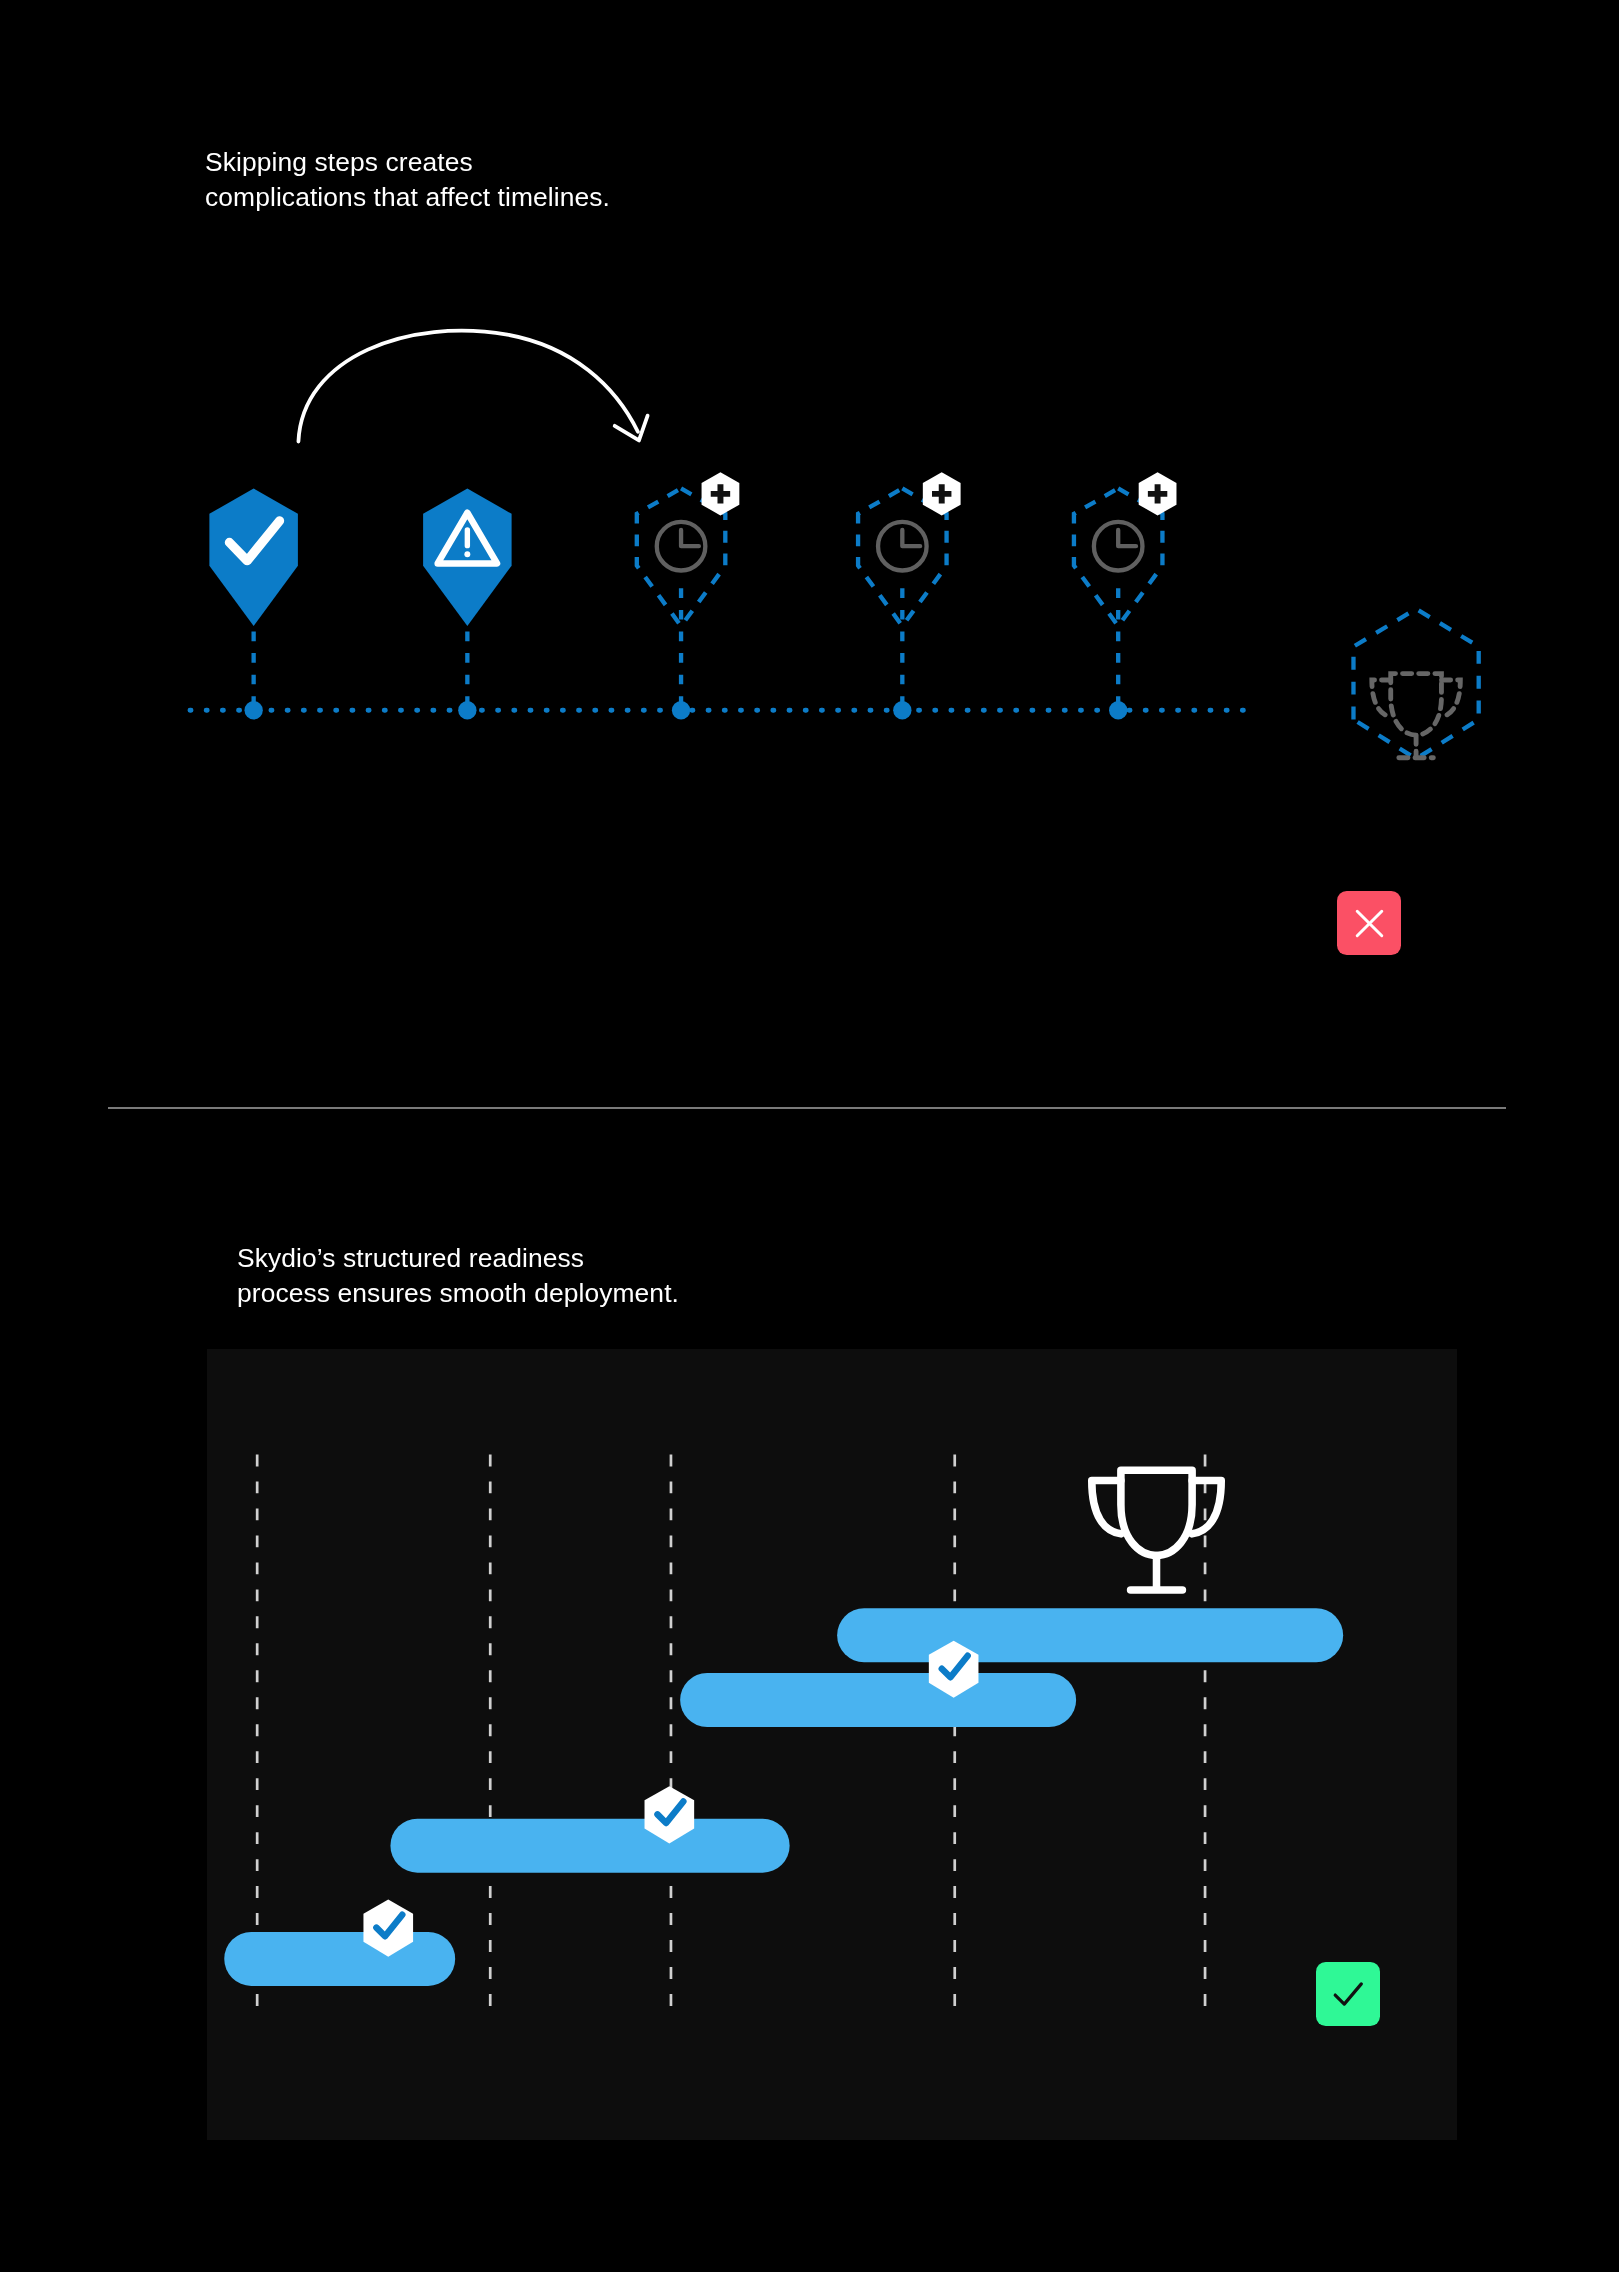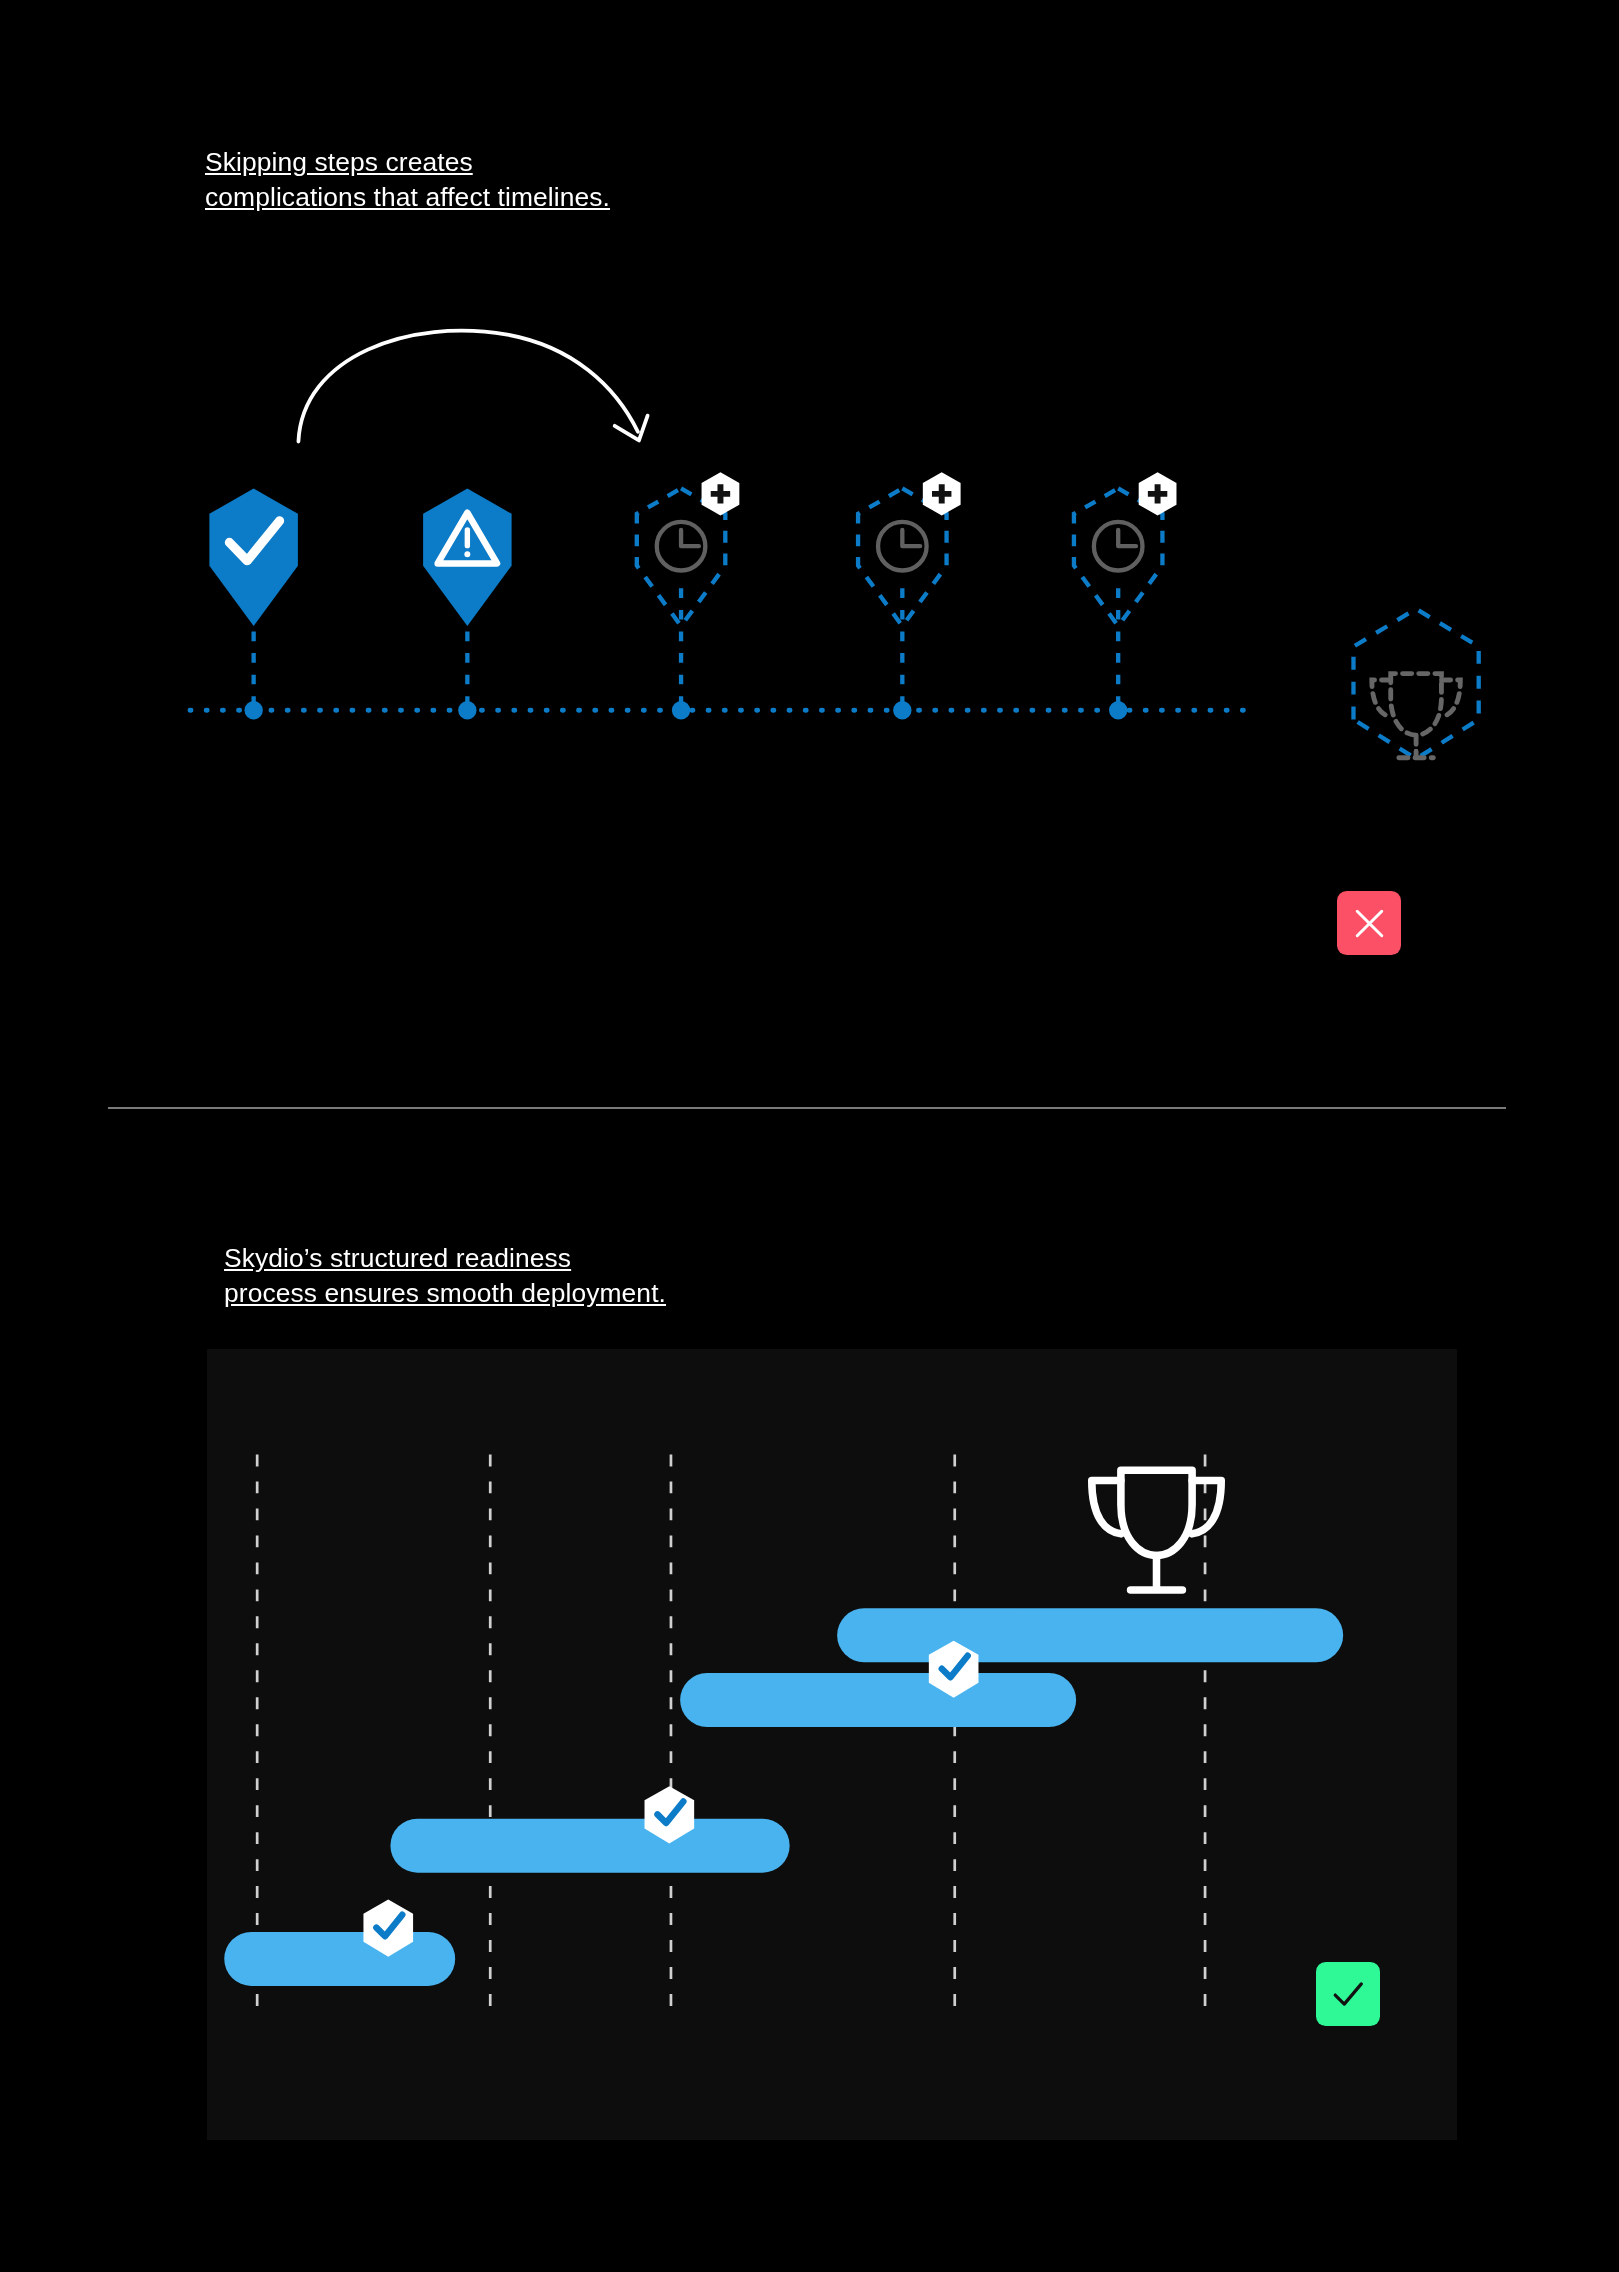--- a/index.html
+++ b/index.html
@@ -14,24 +14,23 @@
 
   
   .heading {
     position: absolute;
     color: #ffffff;
     font-size: 26.4px;
     line-height: 1.32;
     font-weight: 400;
     letter-spacing: 0.1px;
     white-space: pre-line;
-    text-decoration: underline;
   }
   #heading-problem { left: 205px; top: 145px; }
-  #heading-solution { left: 224px; top: 1241px; }
+  #heading-solution { left: 237px; top: 1241px; }
 
   
   .divider {
     position: absolute;
     left: 108px; top: 1107px;
     width: 1398px; height: 1.6px;
     background: #7a7a7a;
   }
 
   

